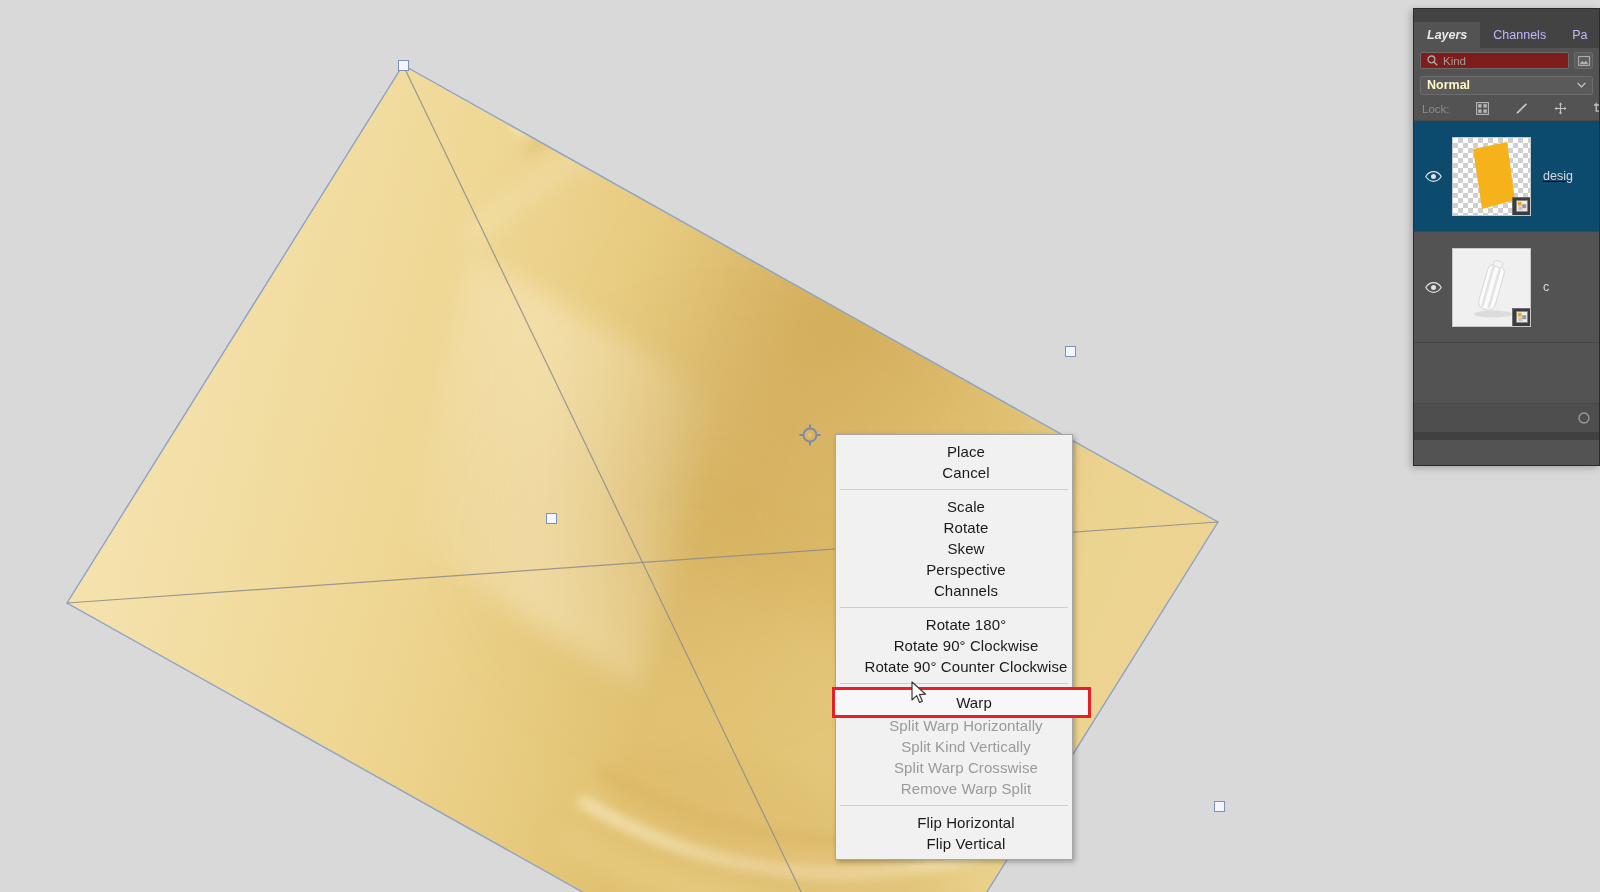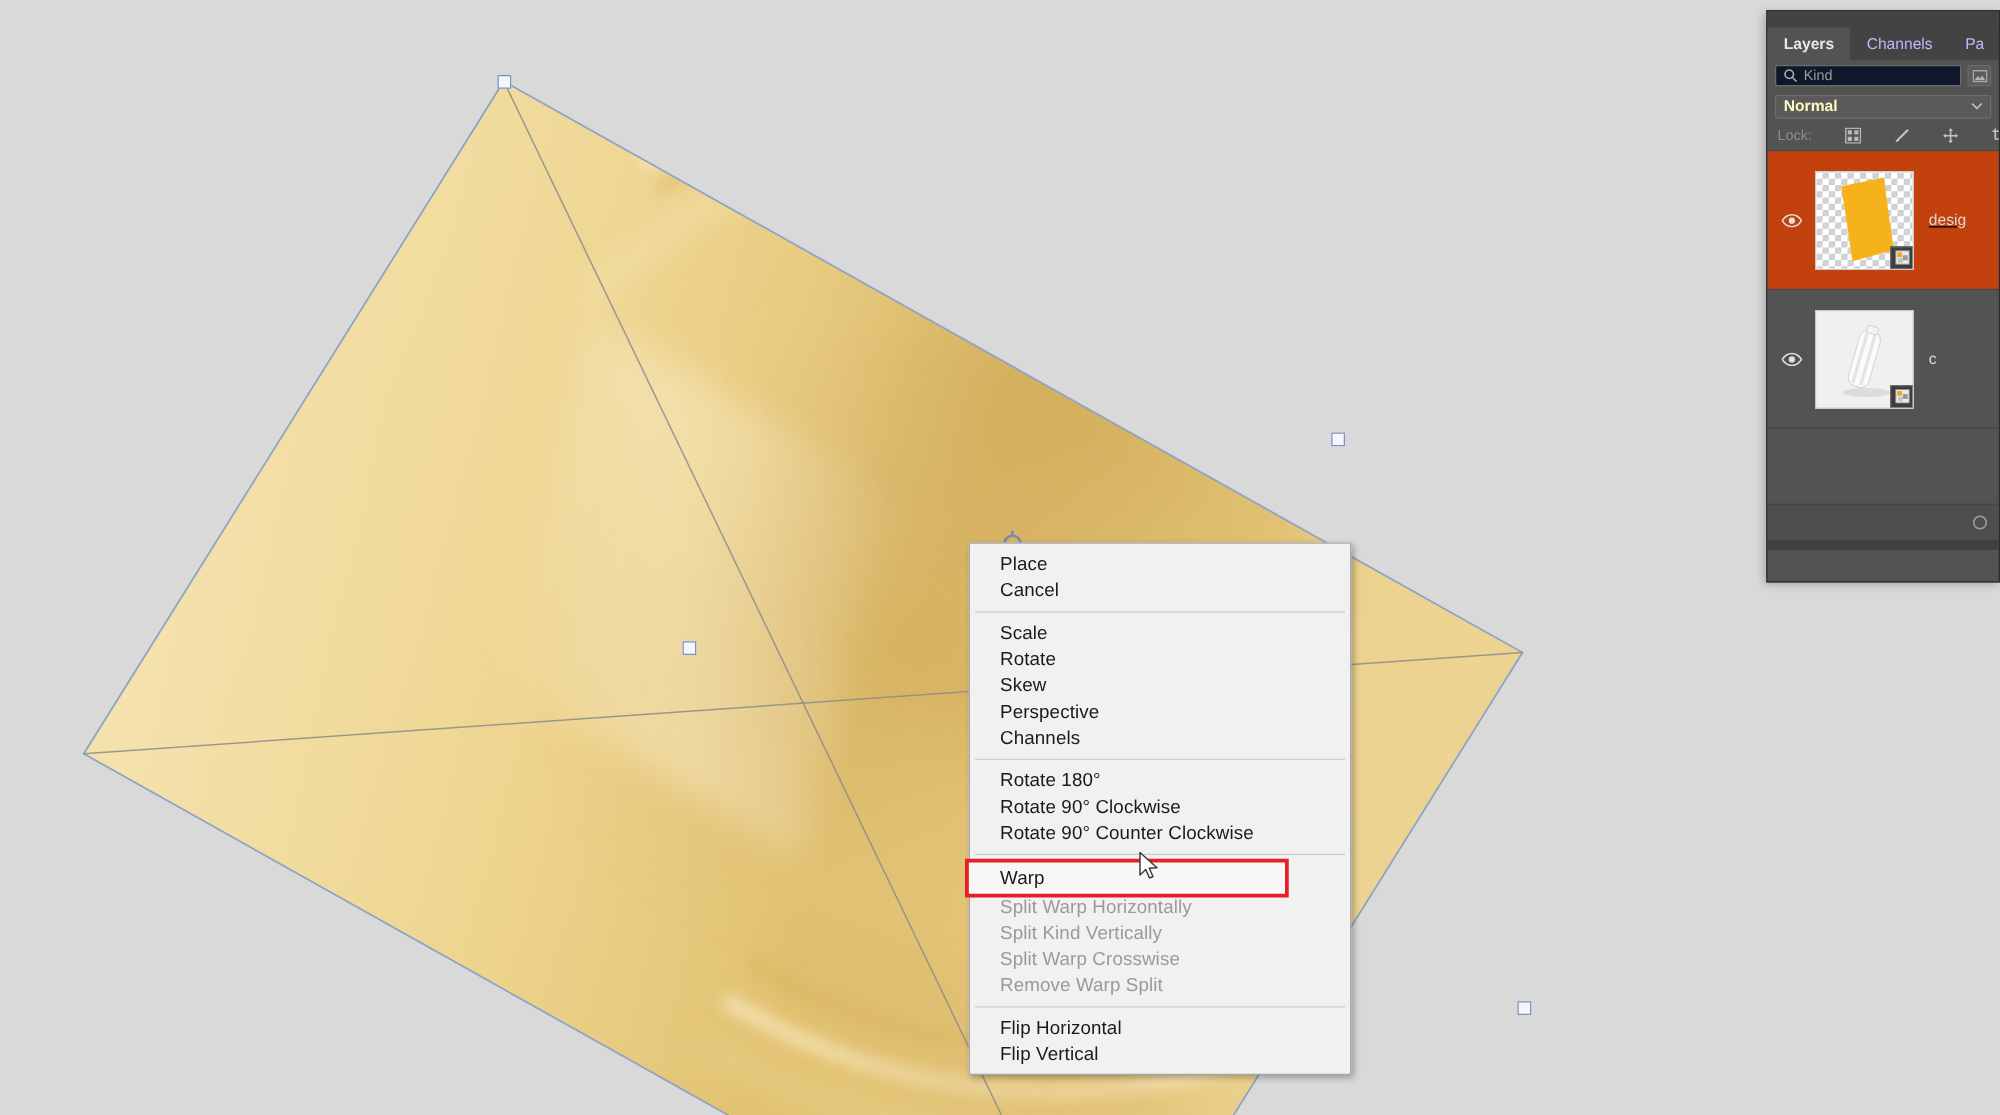--- a/index.html
+++ b/index.html
@@ -45,30 +45,31 @@
   }
   .t-refpoint {
     position: absolute;
     width: 22px;
     height: 22px;
   }
 
   
   #context-menu {
     position: absolute;
-    left: 775px;
+    left: 835px;
     top: 434px;
-    width: 306px;
+    width: 238px;
     background: #f1f1f1;
     border: 1px solid #a6a6a6;
     box-sizing: border-box;
     box-shadow: 2px 2px 5px rgba(0,0,0,0.28);
     padding: 6px 0 5px 0;
     font-size: 15px;
     color: #111111;
+    text-align: center;
   }
   .menu-item {
     height: 21px;
     line-height: 21px;
     padding-left: 24px;
     white-space: nowrap;
     font-size: 15px;
     color: #1a1a1a;
     letter-spacing: 0.1px;
   }
@@ -135,33 +136,34 @@
     align-items: center;
     font-size: 12.5px;
     color: #c4b5fd;
     background: #434343;
     white-space: nowrap;
   }
   .panel-tab.active {
     background: #535353;
     color: #e8e8e8;
     font-weight: bold;
+    font-style: italic;
   }
   #filter-row {
     display: flex;
     align-items: center;
     height: 25px;
     padding: 0 6px;
     gap: 5px;
     background: #535353;
   }
   #kind-search {
     flex: 1;
     height: 17px;
-    background: #0f172a;
+    background: #7f1d1d;
     border: 1px solid #6a6a6a;
     border-radius: 2px;
     display: flex;
     align-items: center;
     padding-left: 6px;
     gap: 5px;
     box-sizing: border-box;
   }
   #kind-label {
     font-size: 11.5px;
@@ -224,21 +226,21 @@
   }
   .layer-row {
     display: flex;
     align-items: center;
     height: 110px;
     border-bottom: 1px solid #454545;
     background: #535353;
     position: relative;
   }
   .layer-row.selected {
-    background: #c2410c;
+    background: #0c4a6e;
     text-decoration: underline;
   }
   .eye-cell {
     width: 38px;
     display: flex;
     align-items: center;
     justify-content: center;
     flex-shrink: 0;
   }
   .thumb-cell {

